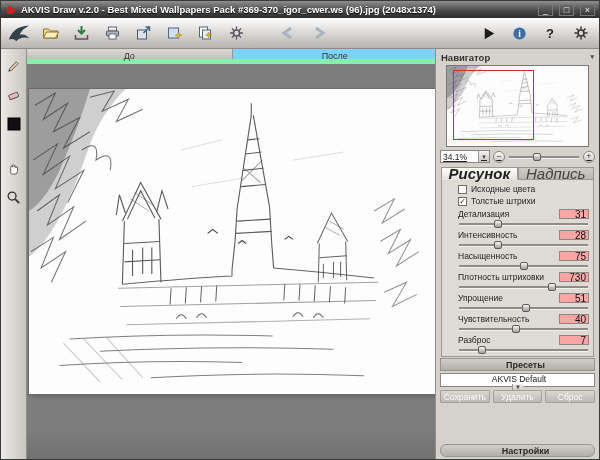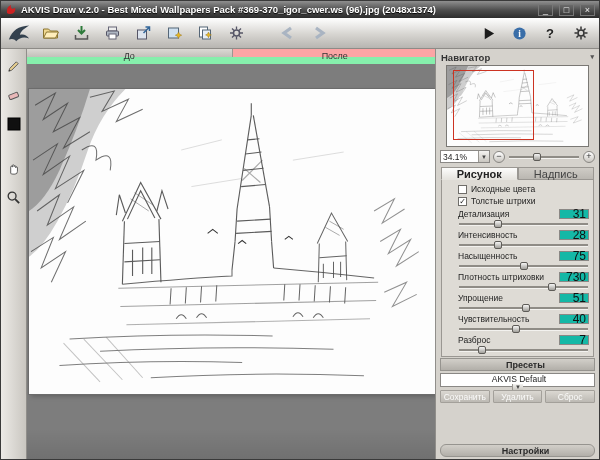--- a/index.html
+++ b/index.html
@@ -22,58 +22,58 @@
   .glyph-btn { font-size:13px; font-weight:bold; color:#222; }
 
   
   .toolpanel { position:absolute; top:48px; left:0; width:26px; bottom:0; background:linear-gradient(90deg,#eceae6,#c9c6c0); border-right:1px solid #908e8a; display:flex; flex-direction:column; align-items:center; padding-top:7px; gap:9px; }
   .tool-btn { width:20px; height:20px; display:flex; align-items:center; justify-content:center; border:1px solid transparent; border-radius:2px; }
   .tool-gap { height:6px; }
 
   
   .canvas { position:absolute; top:48px; left:26px; width:410px; bottom:0; background:#7d7d7d; }
   .canvas::after { content:''; position:absolute; bottom:0; left:0; right:0; height:30px; background:linear-gradient(rgba(0,0,0,0),rgba(0,0,0,0.10)); }
-  .view-tabs { display:flex; height:15px; border-bottom:7px solid #86efac; }
+  .view-tabs { display:flex; height:15px; border-bottom:5px solid #86efac; }
   .vtab { flex:1; text-align:center; line-height:14px; font-size:9px; color:#333; }
   .vtab-before { background:linear-gradient(#dbd9d4,#c3c0ba); border-right:1px solid #9a9792; }
-  .vtab-after { background:#fca5a5; }
+  .vtab-after { background:#7dd3fc; }
   .image-holder { position:absolute; left:2px; right:2px; top:40px; height:305px; background:#fdfdfd; box-shadow:0 0 0 1px #6c6c6c, 2px 2px 5px rgba(0,0,0,.25); }
   .image-holder svg { display:block; width:100%; height:100%; }
 
   
   .rightpanel { position:absolute; top:48px; right:0; width:164px; bottom:0; background:#d5d2cc; border-left:1px solid #908e8a; padding:2px 4px; }
   .nav-header { height:12px; display:flex; align-items:center; justify-content:space-between; font-weight:bold; font-size:9.5px; color:#333; padding:0 1px; }
   .nav-header .caret { font-size:7px; color:#555; }
   .thumb { position:relative; margin:2px 6px 0 6px; height:82px; background:#fff; border:1px solid #7a7874; }
   .thumb svg { display:block; width:100%; height:100%; }
   .nav-frame { position:absolute; border:1px solid #cc3322; left:4%; top:5%; width:58%; height:88%; }
 
-  .zoomrow { display:flex; align-items:center; gap:3px; margin-top:3px; height:13px; }
+  .zoomrow { display:flex; align-items:center; gap:3px; margin-top:3px; height:13px;text-decoration:underline; }
   .zoom-combo { width:50px; height:13px; background:#fff; border:1px solid #8a8885; display:flex; align-items:center; font-size:8.5px; }
   .zoom-combo .zval { flex:1; padding-left:2px; }
   .combo-arrow { width:11px; height:100%; background:linear-gradient(#f4f3f1,#c9c6c0); border-left:1px solid #9a9792; font-size:6px; display:flex; align-items:center; justify-content:center; color:#444; }
   .round-btn { width:12px; height:12px; border-radius:50%; background:linear-gradient(#ffffff,#c9c6c0); border:1px solid #888682; font-size:9px; line-height:9px; text-align:center; color:#333; }
   .zoom-slider { flex:1; position:relative; height:12px; }
   .zoom-slider::before { content:''; position:absolute; left:1px; right:1px; top:5px; height:2px; background:#8f8c86; border-bottom:1px solid #f3f2ef; }
   .sl-thumb { position:absolute; top:2px; width:8px; height:8px; background:linear-gradient(#f6f6f5,#a2a09b); border:1px solid #5e5c58; border-radius:2px; transform:translateX(-50%); }
 
   .param-tabs { display:flex; margin-top:4px; height:13px; padding:0 1px; }
-  .ptab { flex:1; text-align:center; font-size:11px; line-height:12px; border:1px solid #9a9792; }
+  .ptab { flex:1; text-align:center; font-size:15px; line-height:12px; border:1px solid #9a9792;font-style:italic; }
   .ptab-active { background:linear-gradient(#fdfdfc,#e6e4df); border-bottom:1px solid #e6e4df; font-weight:bold; }
   .ptab-idle { background:linear-gradient(#cfccc6,#bab7b1); color:#444; }
 
   .param-box { margin:0 1px; border:1px solid #9a9792; border-top:none; background:#dedbd5; padding:3px 4px 2px 16px; }
   .cb-row { display:flex; align-items:center; gap:4px; height:12px; }
   .cb { width:9px; height:9px; background:#fff; border:1px solid #6f6d69; font-size:8px; line-height:8px; text-align:center; color:#222; }
   .cb-label { font-size:8.5px; color:#222; }
 
   .param { margin-top:1px; }
   .p-head { display:flex; align-items:center; justify-content:space-between; height:11px; }
   .p-label { font-size:8.5px; color:#1d1d1d; }
-  .p-val { width:30px; height:10px; background:#14b8a6; border:1px solid #8a8885; font-size:12px; line-height:9px; text-align:right; padding-right:2px; color:#111; }
+  .p-val { width:30px; height:10px; background:#fca5a5; border:1px solid #8a8885; font-size:10px; line-height:9px; text-align:right; padding-right:2px; color:#111; }
   .p-track { position:relative; height:9px; margin:0 1px; }
   .p-track::before { content:''; position:absolute; left:0; right:0; top:4px; height:2px; background:#8f8c86; border-bottom:1px solid #f3f2ef; }
   .p-track .sl-thumb { top:1px; }
 
   .sect-header { margin-top:1px; height:13px; background:linear-gradient(#d2cfc9,#b2afa9); border:1px solid #96948f; font-weight:bold; font-size:9px; line-height:12px; padding-left:16px; color:#2a2a2a;text-align:center; }
   .preset-combo { margin-top:2px; height:14px; background:#fff; border:1px solid #8a8885; display:flex; align-items:center; font-size:8.5px;flex-direction:column; }
   .preset-combo .pcval { flex:1; padding-left:3px; }
   .preset-btns { display:flex; gap:3px; margin-top:3px; }
   .pbtn { flex:1; height:13px; background:linear-gradient(#dbd8d2,#bcb9b3); border:1px solid #a3a09a; color:#fbfbfa; font-size:8.5px; text-align:center; line-height:12px; border-radius:1px; }
   .settings-bar { position:absolute; left:4px; right:4px; bottom:2px;border-radius:6px; }

